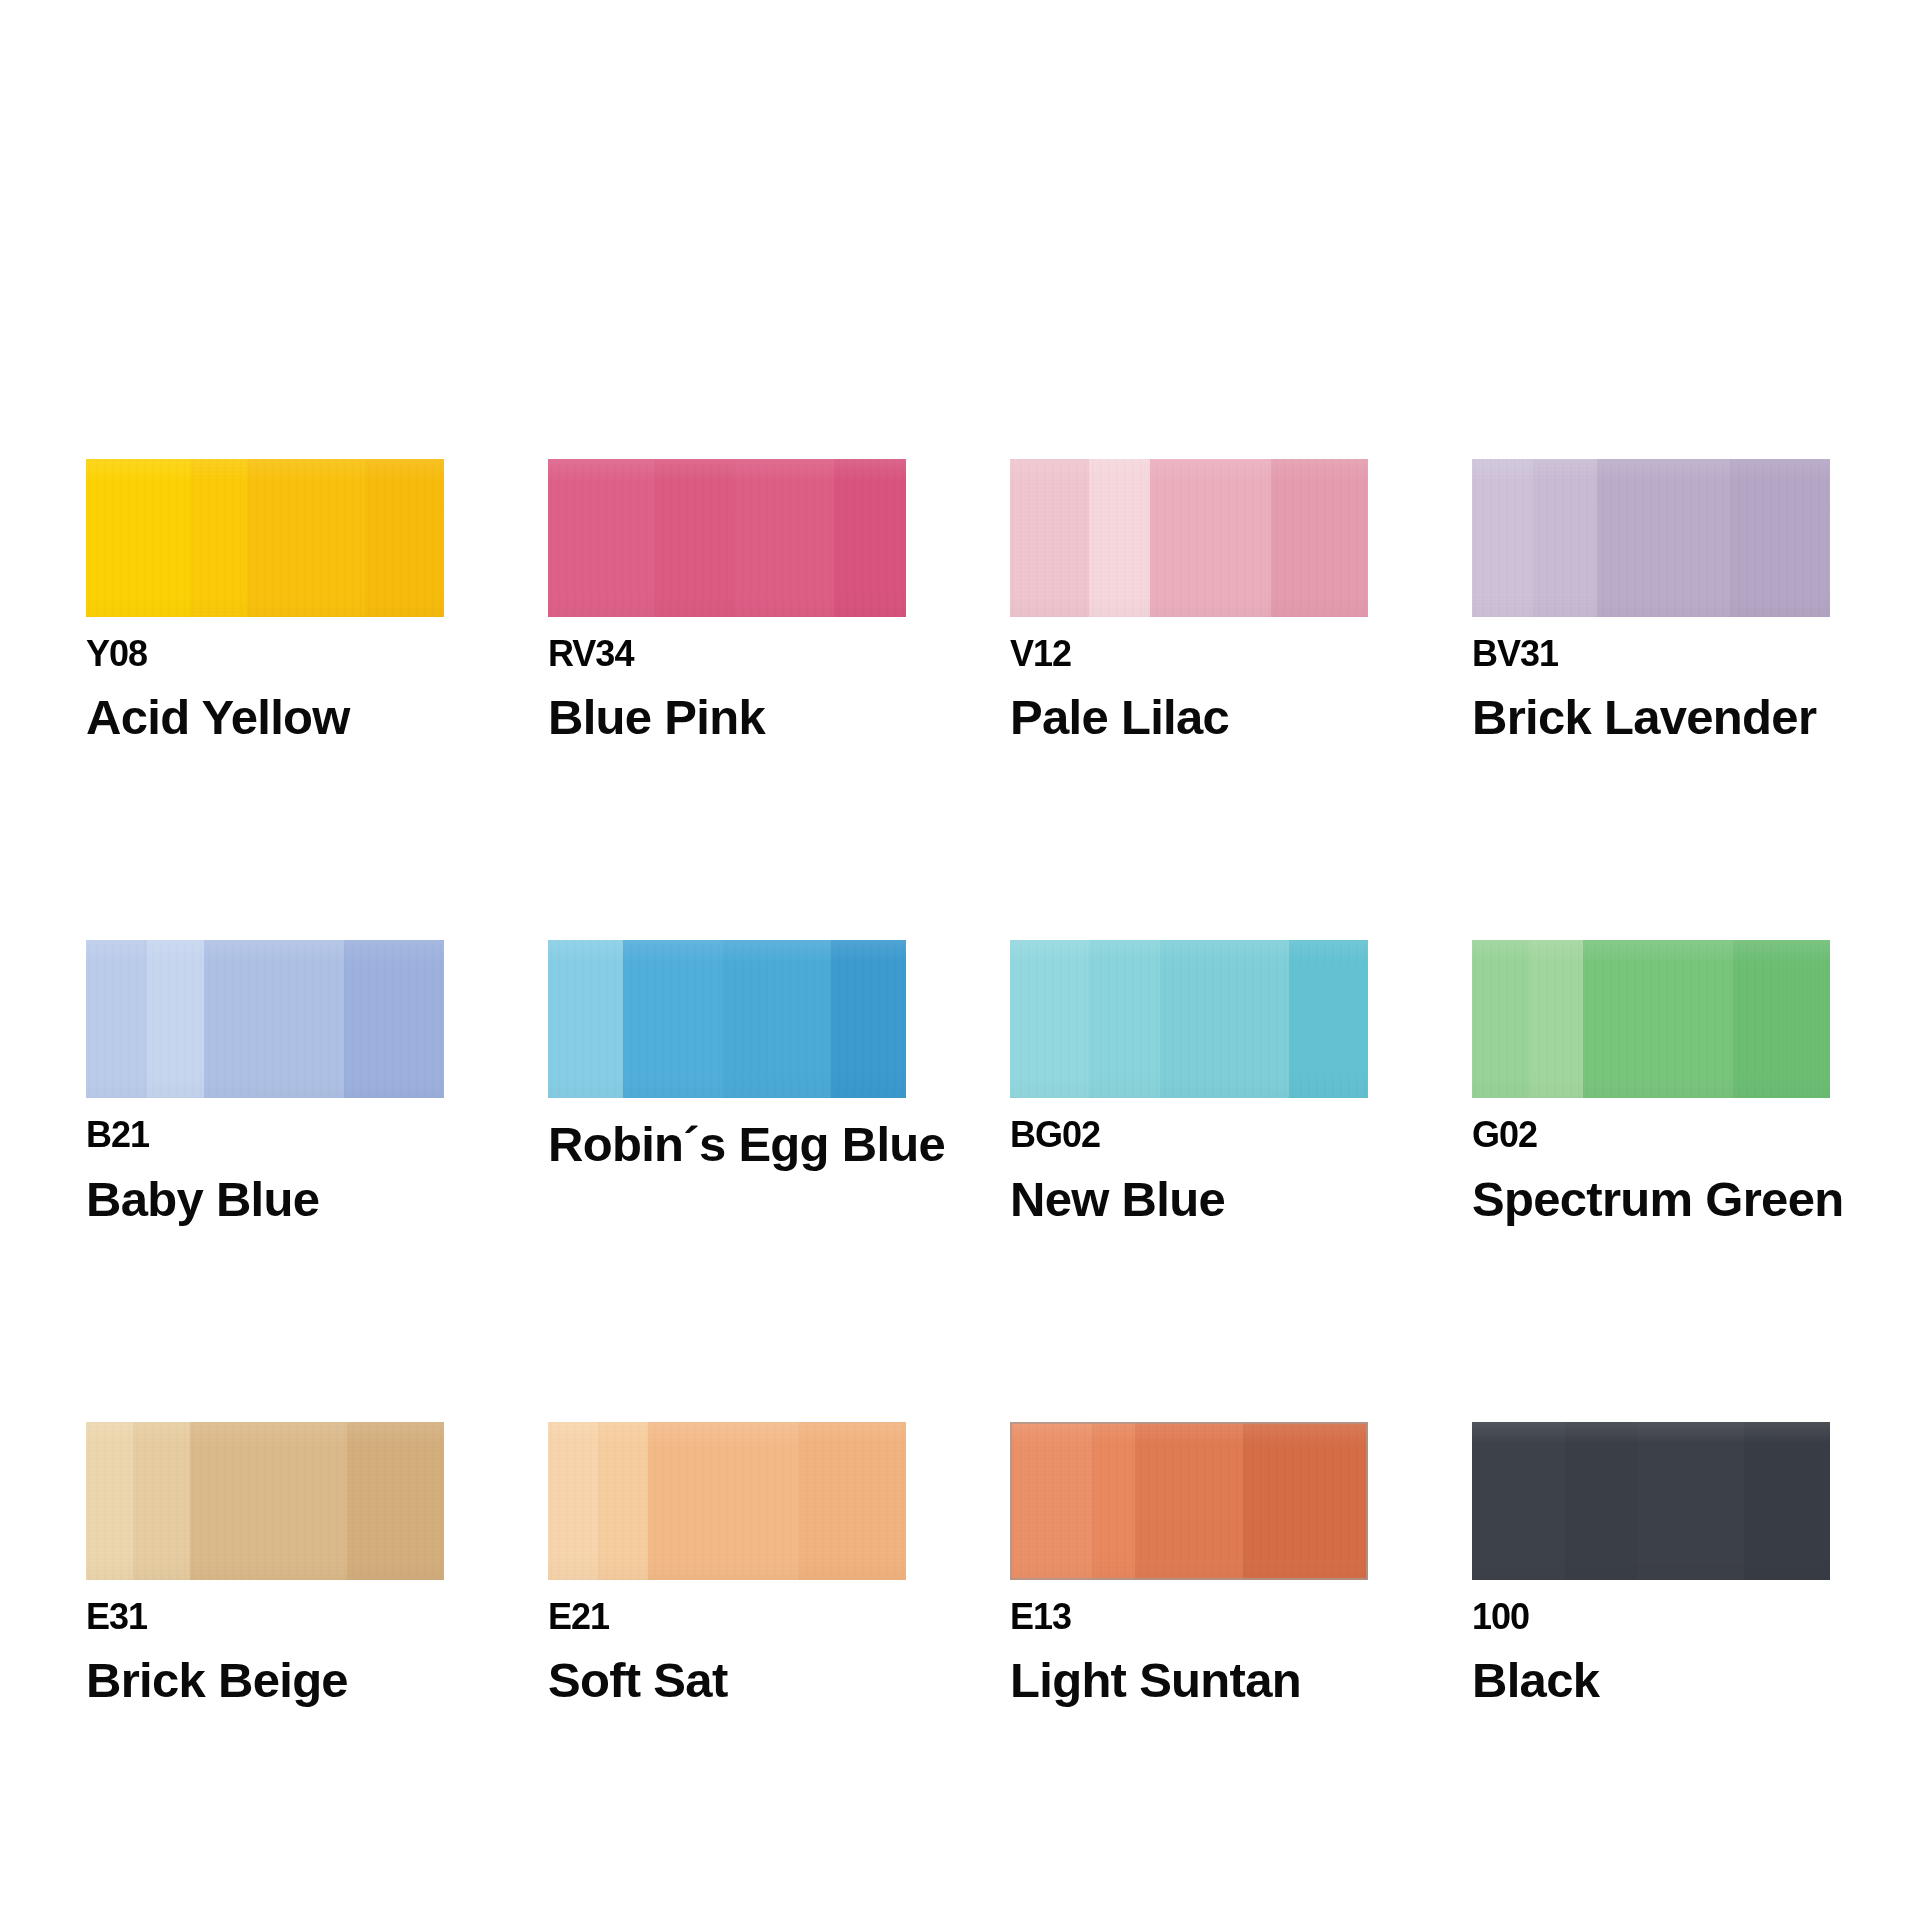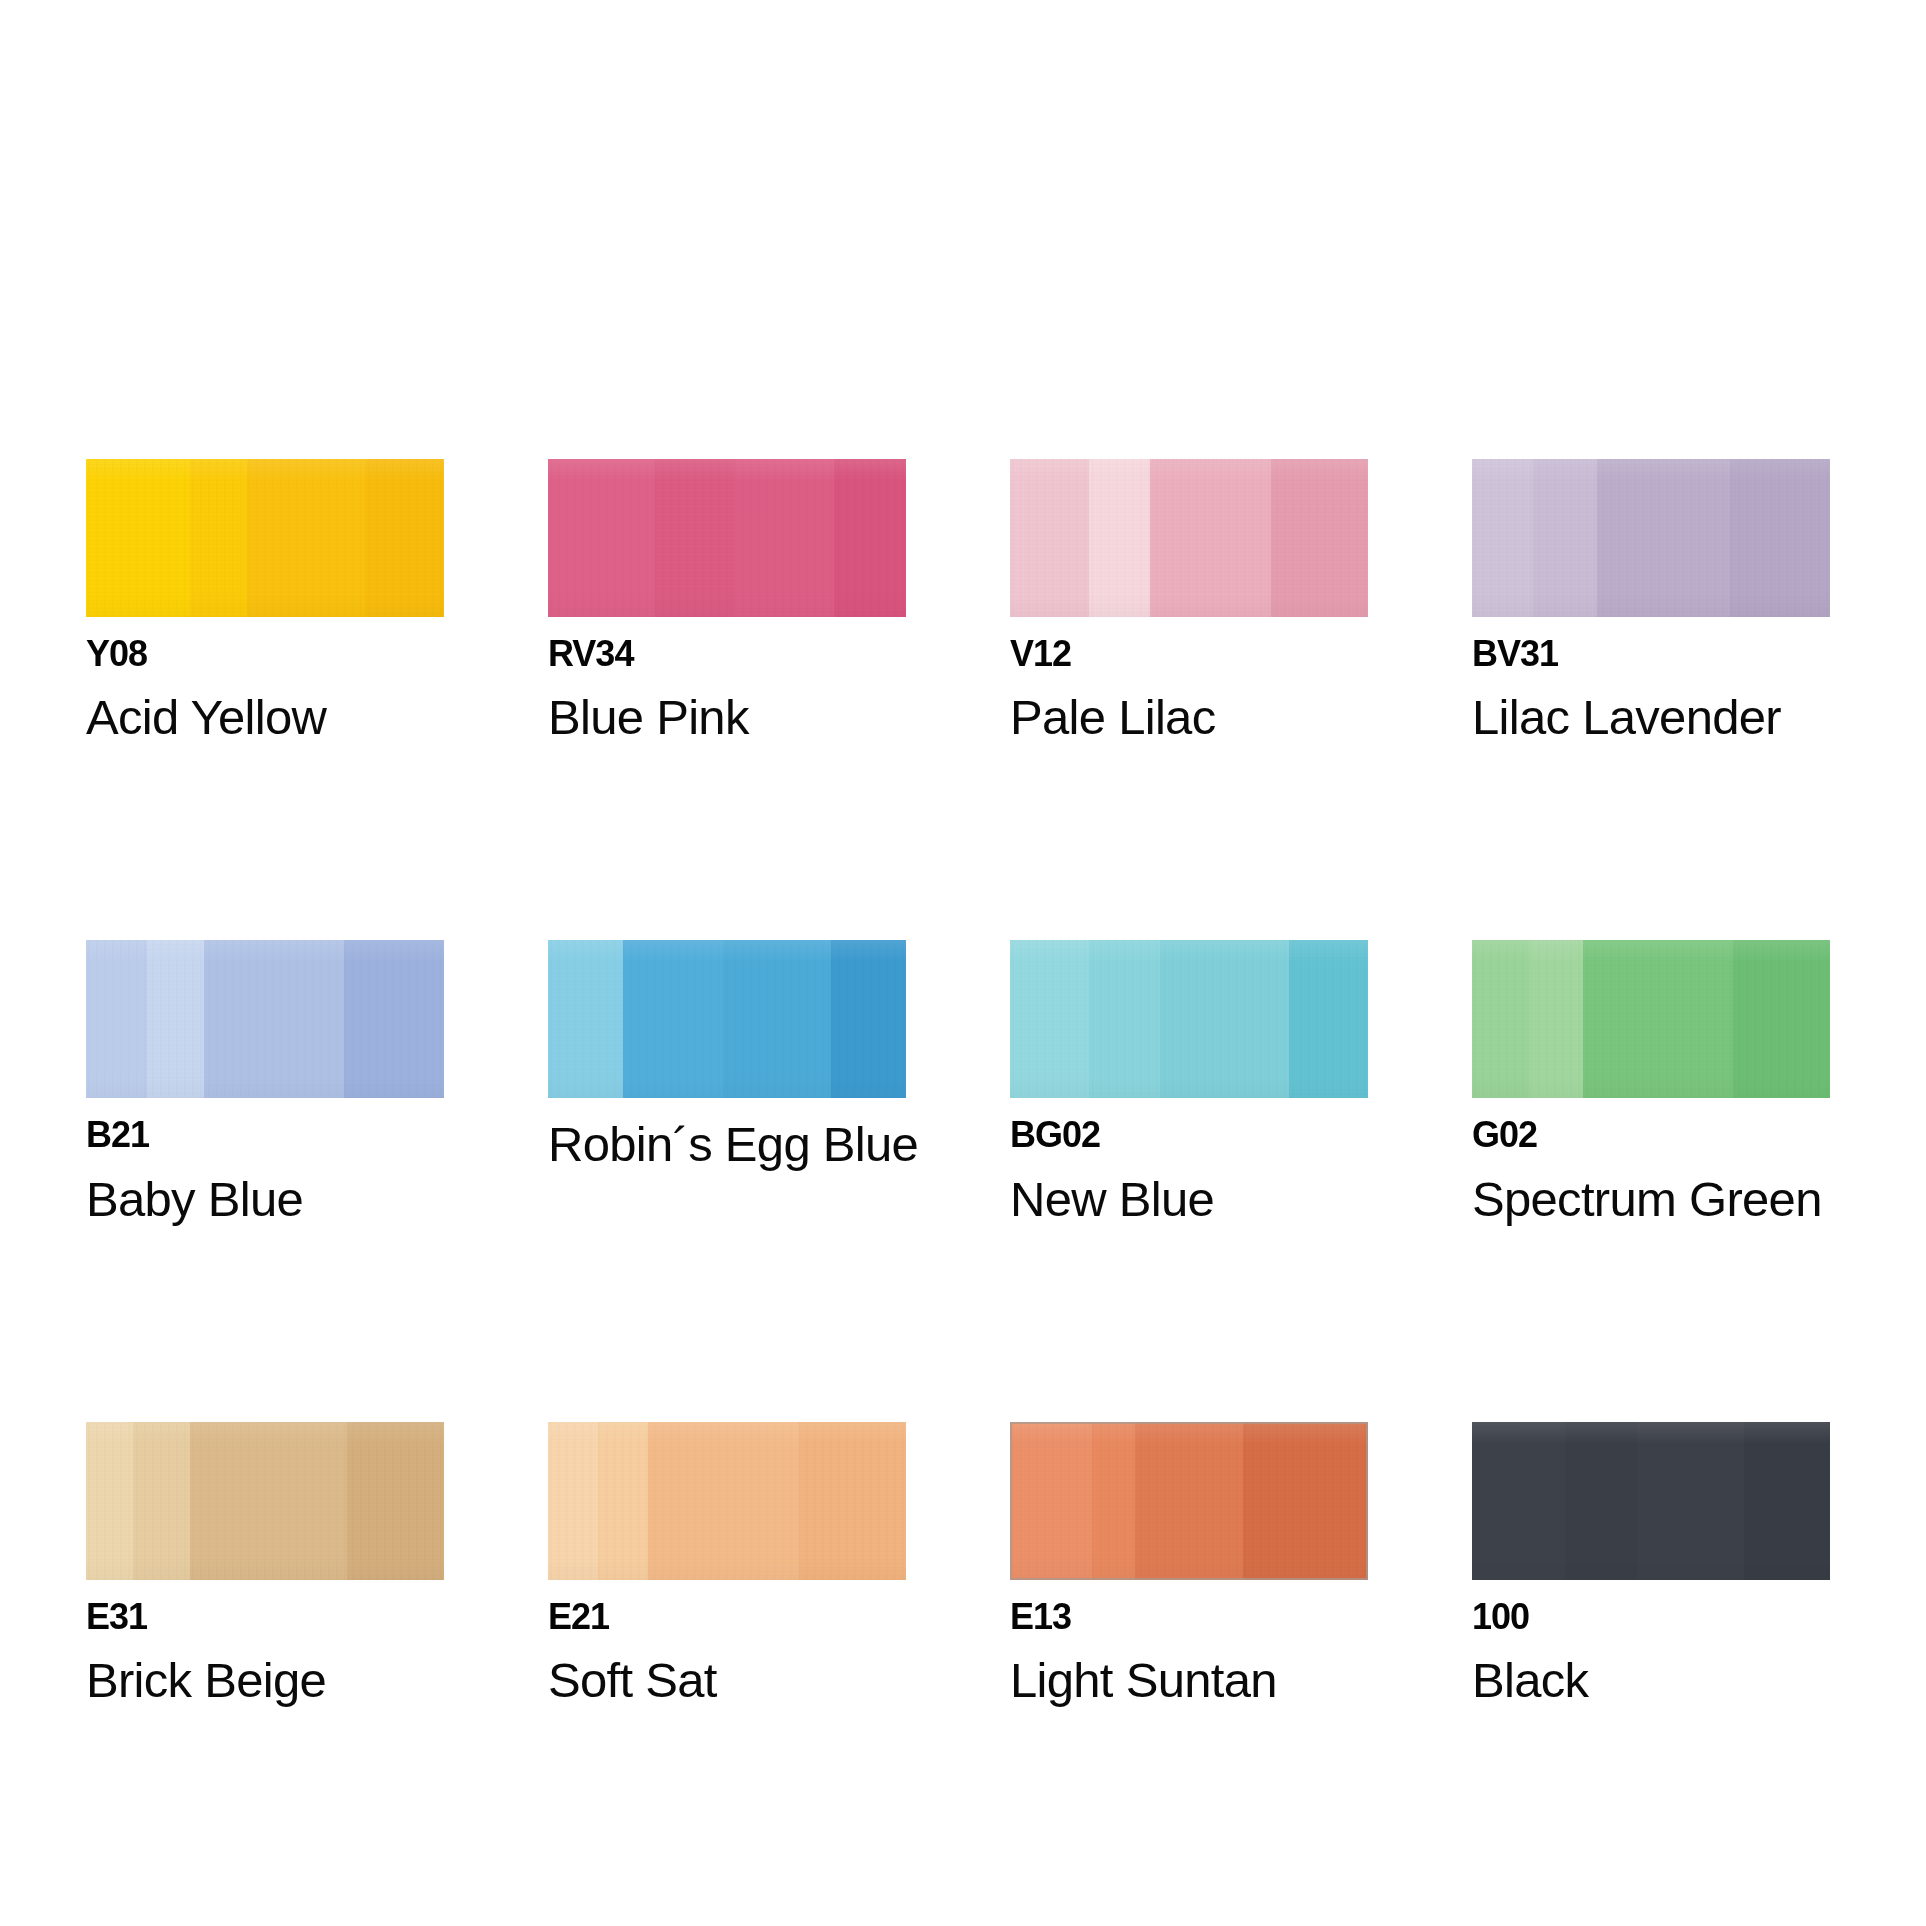--- a/index.html
+++ b/index.html
@@ -99,21 +99,21 @@
     font-weight: 700;
     line-height: 1.0;
     letter-spacing: -1px;
     color: #050505;
     font-stretch: condensed;
     white-space: nowrap;
   }
   .swatch-name {
     margin-top: 21.4px;
     font-size: 49px;
-    font-weight: 400;
+    font-weight: 700;
     line-height: 1.0;
     letter-spacing: -0.7px;
     color: #0a0a0a;
     font-stretch: condensed;
     white-space: nowrap;
   }
 </style>
 </head>
 <body>
 
@@ -166,21 +166,21 @@
           <div class="chip-bands">
             <div class="chip-band" style="background: rgb(207, 195, 218); width: 17%;"></div>
             <div class="chip-band" style="background: rgb(201, 188, 213); width: 18%;"></div>
             <div class="chip-band" style="background: rgb(188, 174, 203); width: 37%;"></div>
             <div class="chip-band" style="background: rgb(181, 167, 198); width: 28%;"></div>
           </div>
           <div class="chip-grain"></div>
           <div class="chip-sheen"></div>
         </div>
         <div class="swatch-code">BV31</div>
-        <div class="swatch-name">Lilac Lavender</div>
+        <div class="swatch-name">Brick Lavender</div>
       </div>
       <div class="swatch-cell">
         <div class="chip" style="background: rgb(175, 194, 230);">
           <div class="chip-bands">
             <div class="chip-band" style="background: rgb(188, 205, 236); width: 17%;"></div>
             <div class="chip-band" style="background: rgb(199, 215, 240); width: 16%;"></div>
             <div class="chip-band" style="background: rgb(175, 194, 230); width: 39%;"></div>
             <div class="chip-band" style="background: rgb(157, 178, 223); width: 28%;"></div>
           </div>
           <div class="chip-grain"></div>

